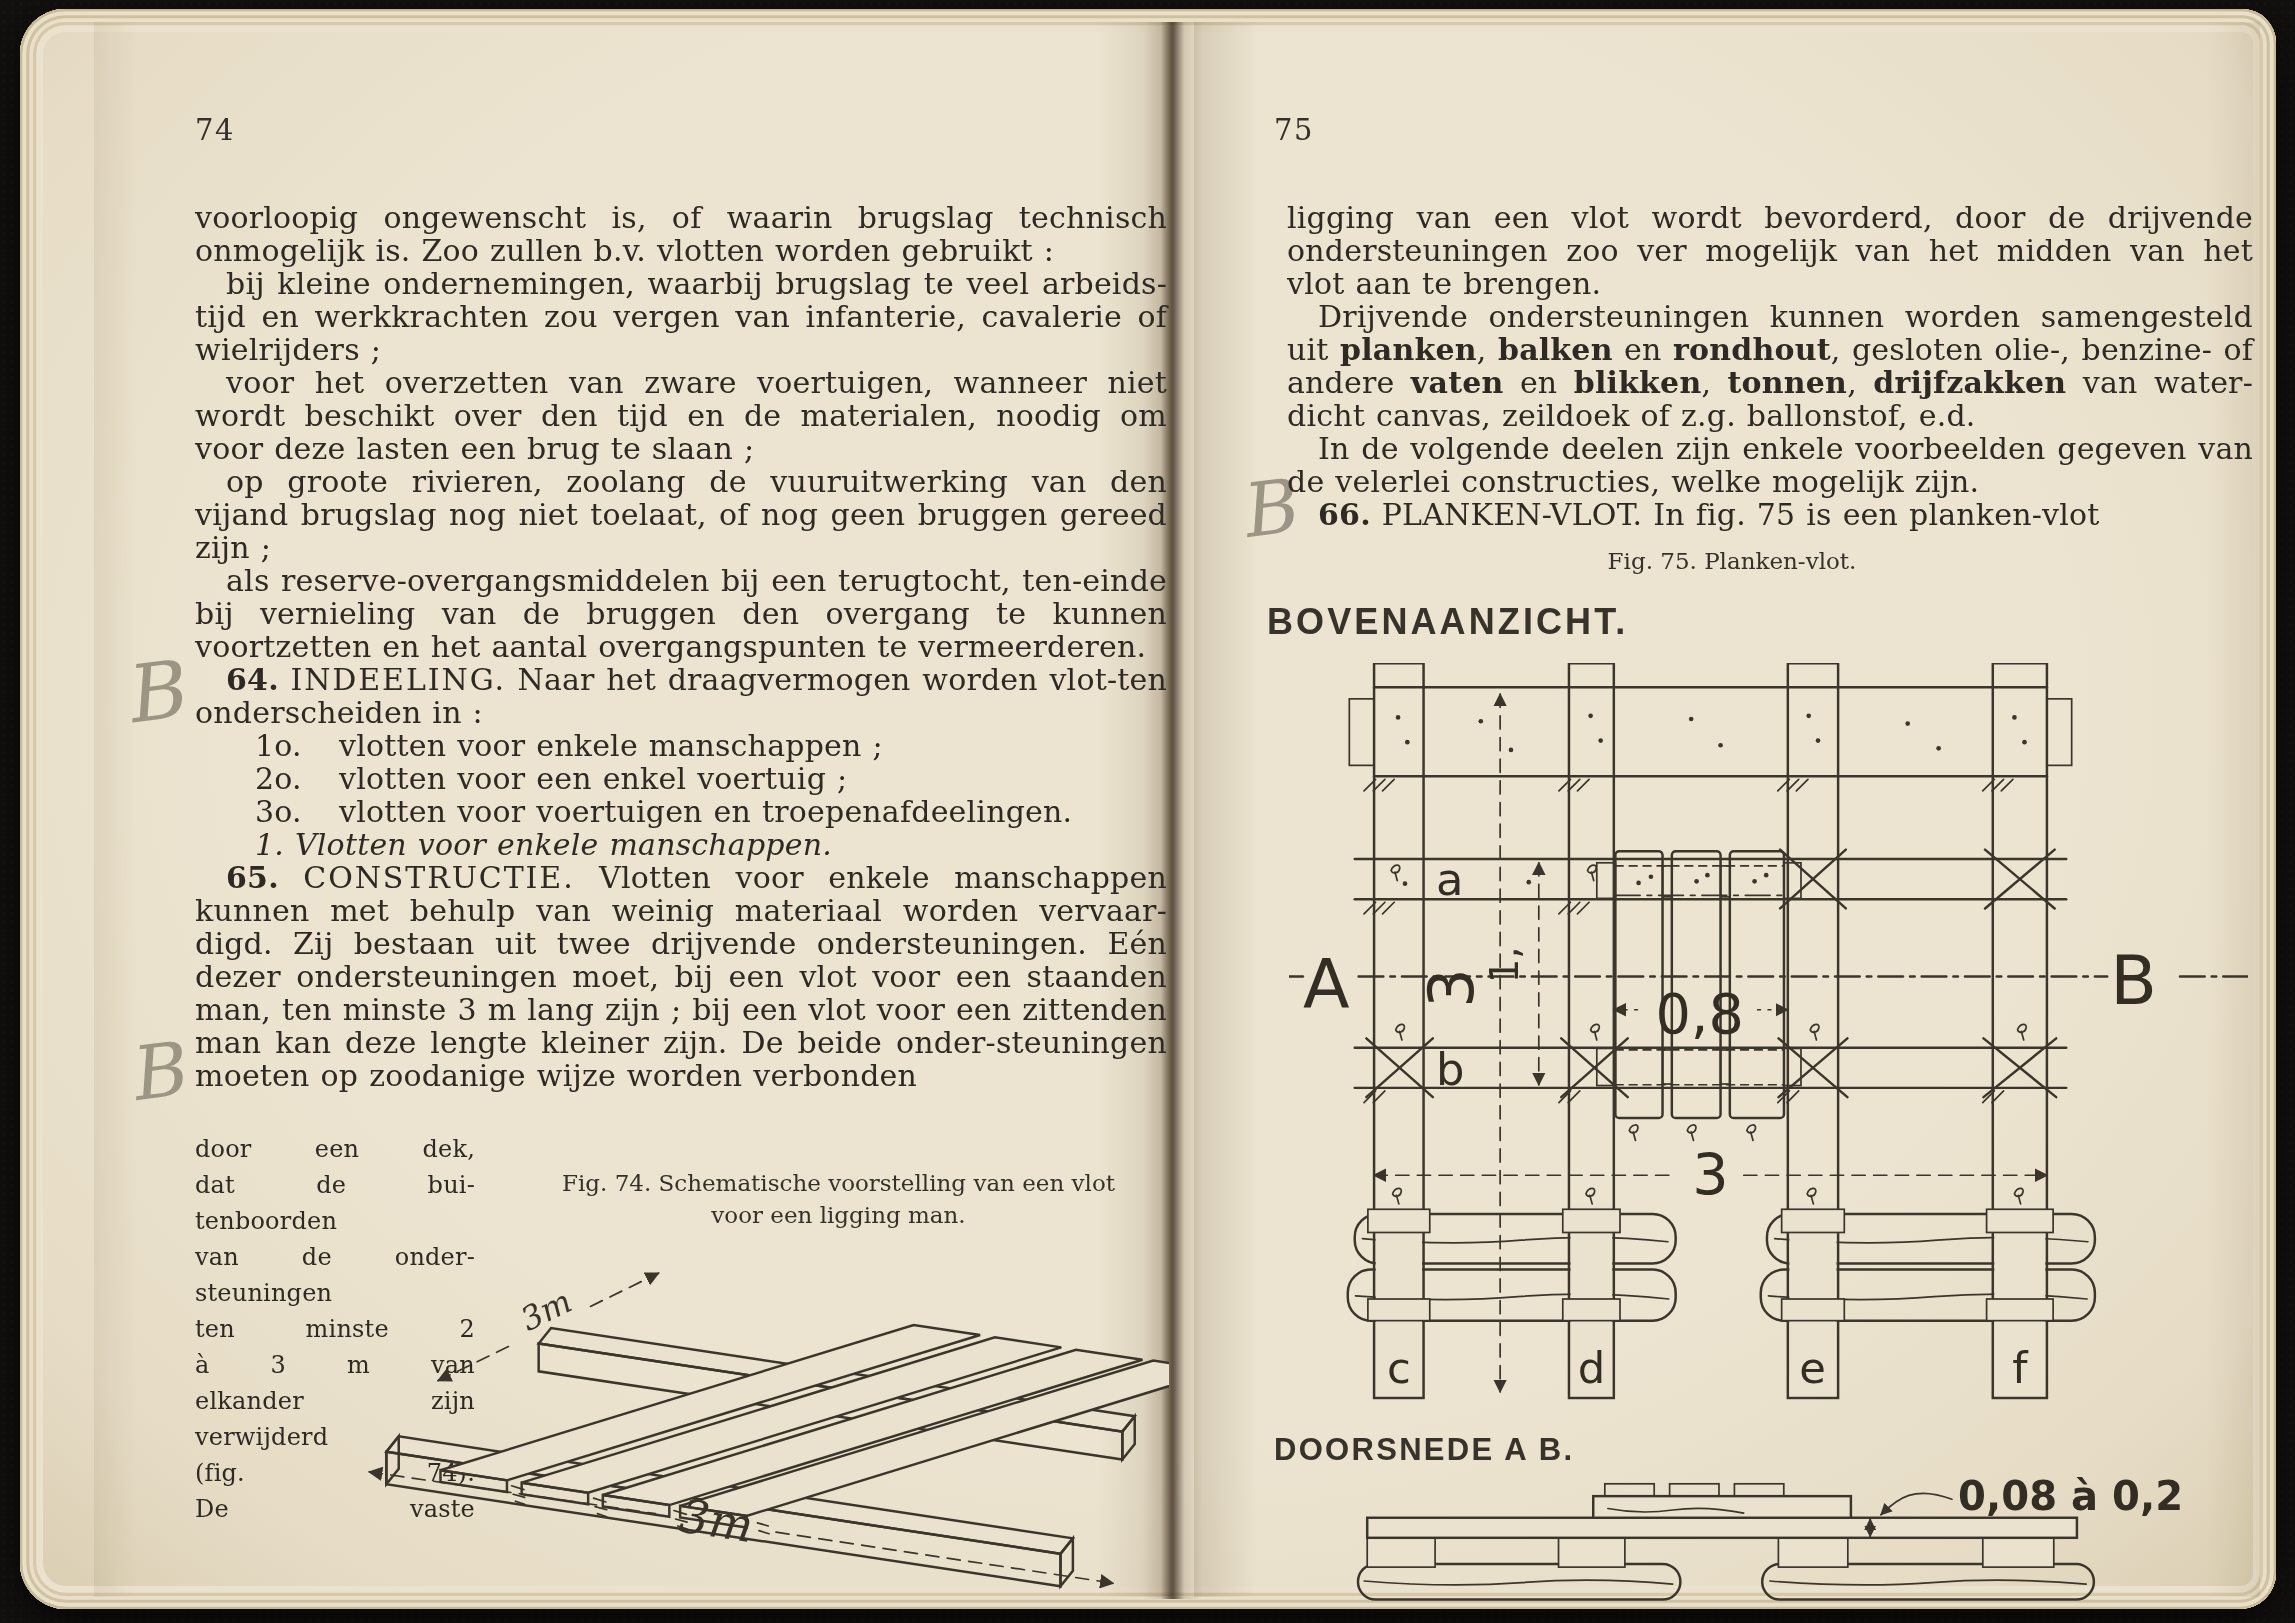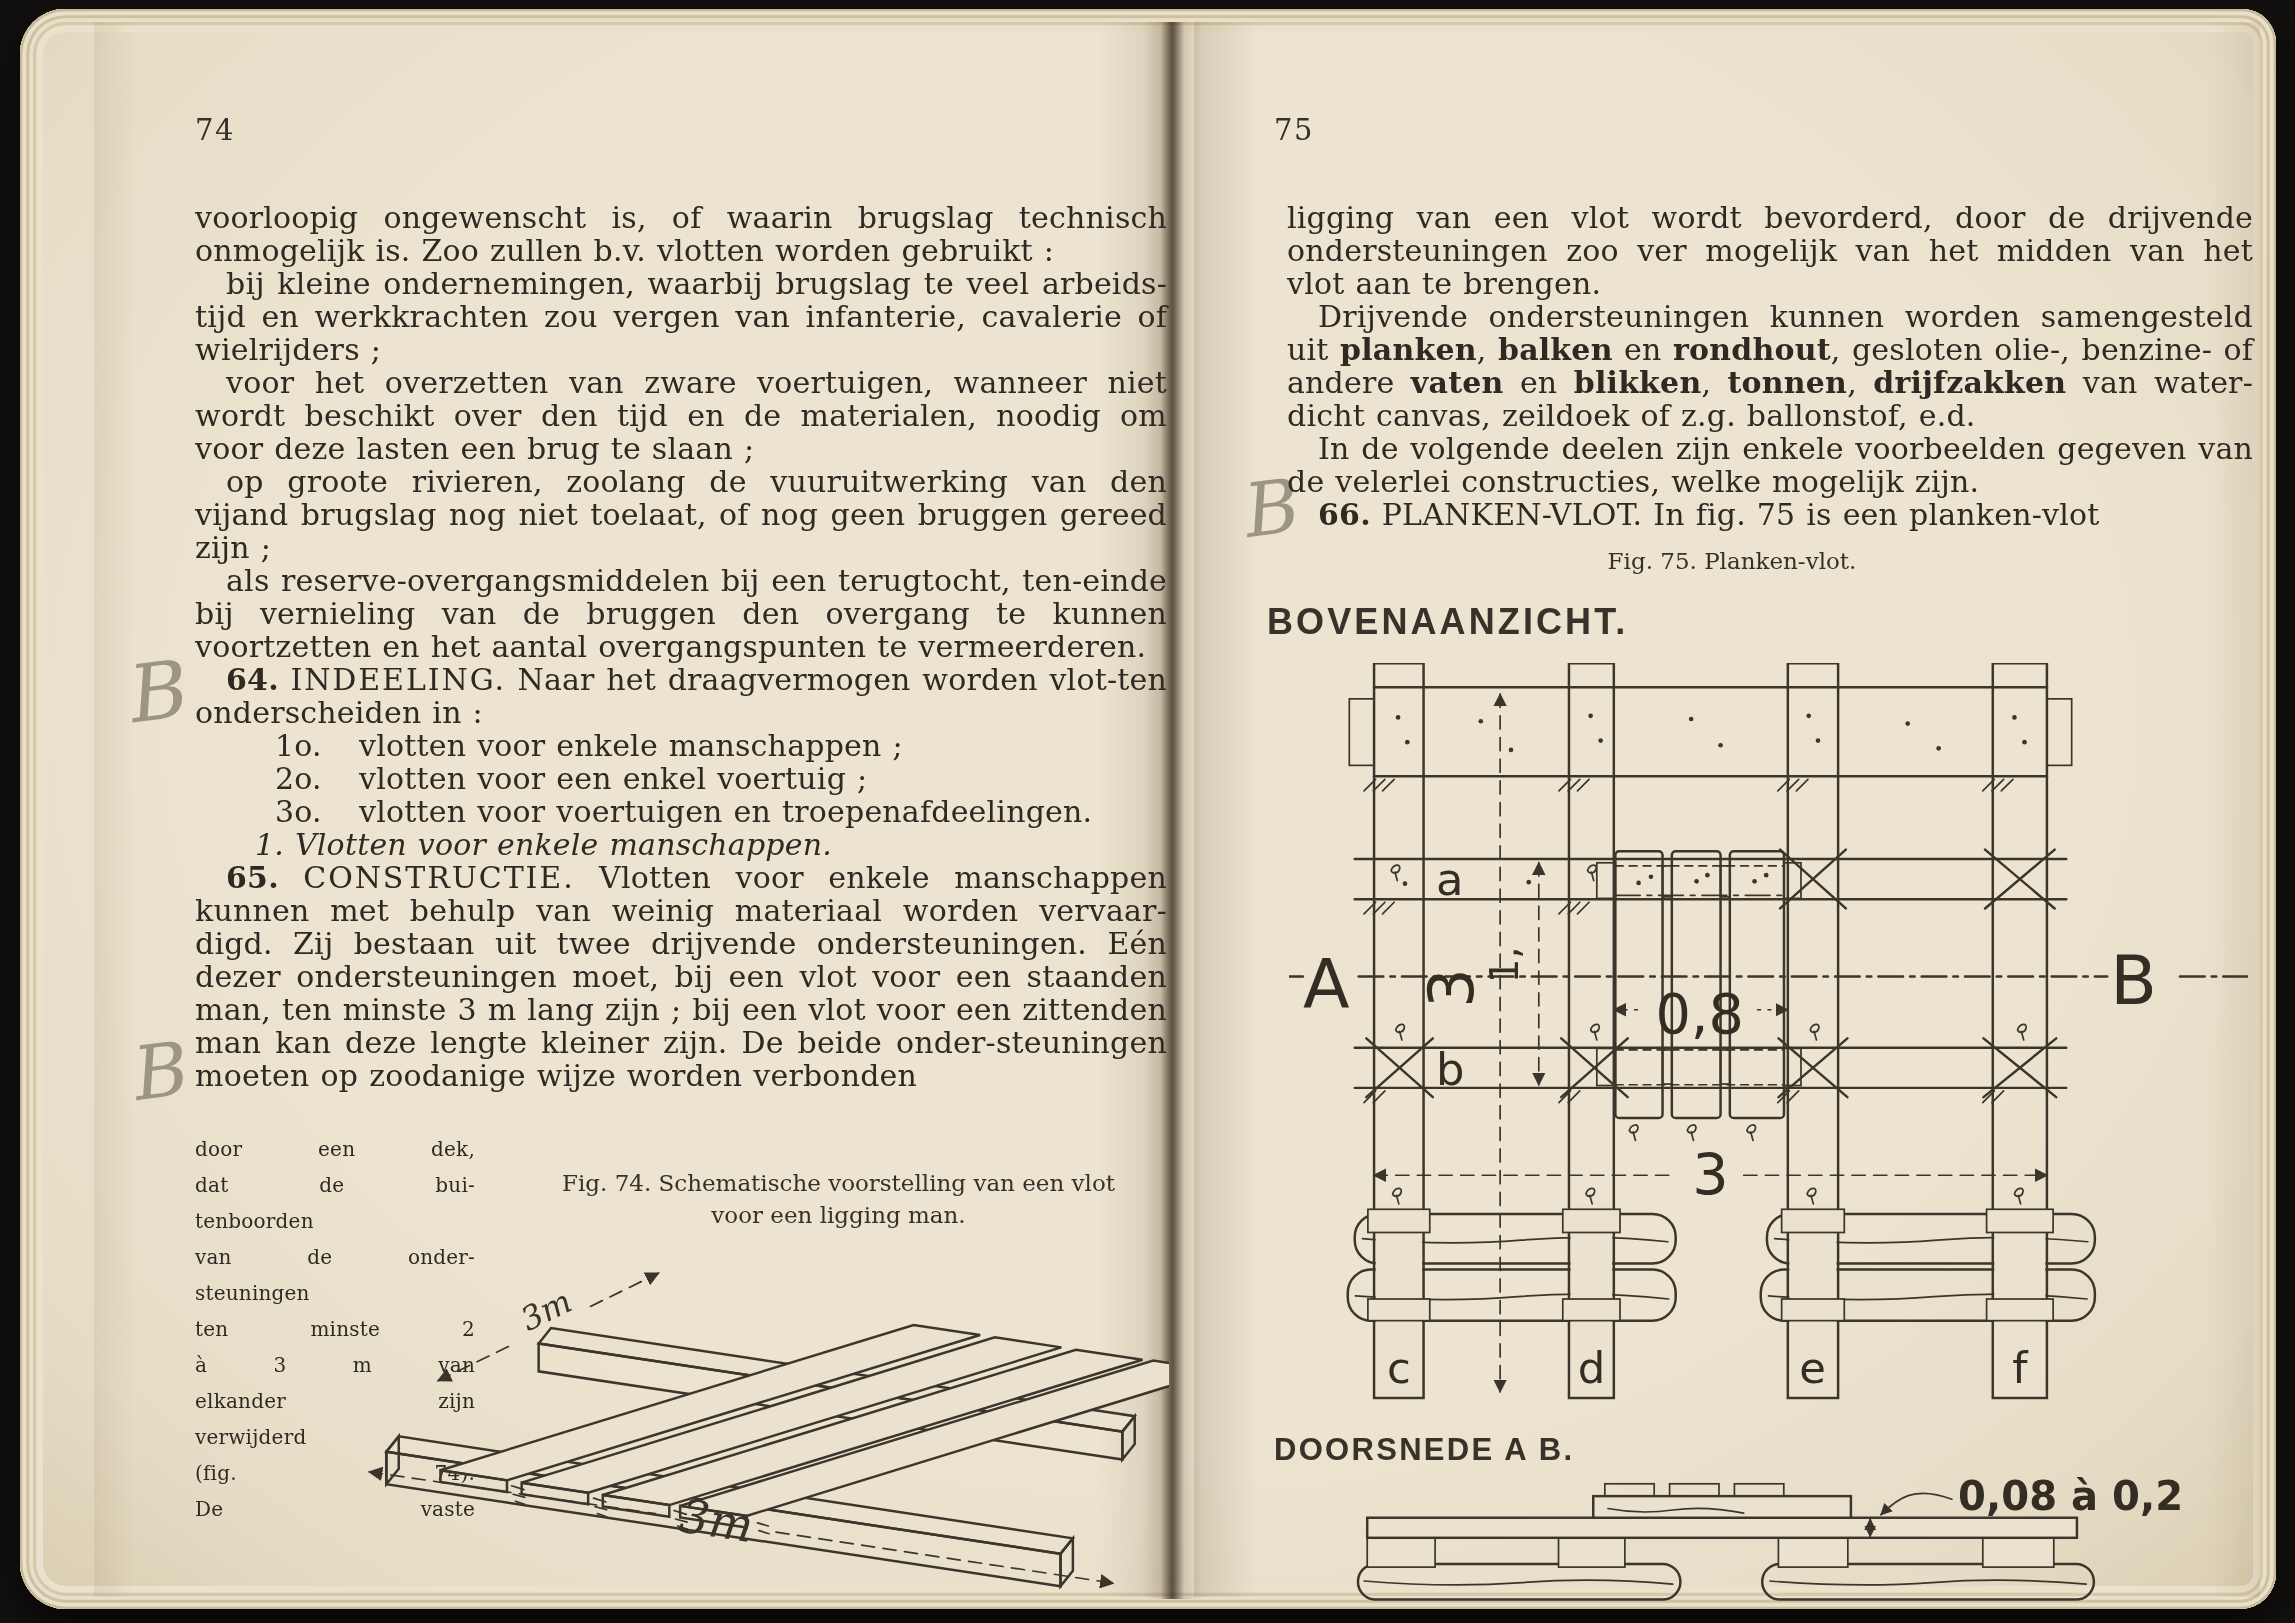--- a/index.html
+++ b/index.html
@@ -42,22 +42,22 @@
   .textcol{position:absolute;top:179px;font-size:30px;line-height:33px;color:#2e2a23;
     text-align:justify;letter-spacing:0.2px;word-spacing:1.2px;}
   .page-left .textcol{left:101px;width:972px;}
   .page-right .textcol{left:93px;width:966px;}
   .textcol p{margin:0;}
   .ind{text-indent:31px;}
   .bold{font-weight:bold;}
   .ital{font-style:italic;}
   .wide{letter-spacing:1.9px;}
   .li{padding-left:60px;text-indent:0;}
-  .li .lbl{display:inline-block;width:84px;margin-left:20px;}
-  .narrowcol{position:absolute;left:101px;top:1109px;width:280px;font-size:20px;line-height:36px;color:#2e2a23;}
+  .li .lbl{display:inline-block;width:84px;}
+  .narrowcol{position:absolute;left:101px;top:1109px;width:280px;font-size:24px;line-height:36px;color:#2e2a23;}
   .nline{text-align:justify;text-align-last:justify;letter-spacing:0.2px;}
   .caption{position:absolute;color:#35302a;text-align:center;font-size:23px;line-height:32px;}
   .cap74{left:381px;top:1145px;width:727px;}
   .cap75{left:93px;top:523px;width:890px;}
   .figlabel{position:absolute;text-align:left;color:#37322a;font-family:"Liberation Sans", sans-serif;font-weight:bold;}
   .boven{left:73px;top:579px;width:851px;font-size:36px;letter-spacing:3.1px;}
   .doorsnede{left:80px;top:1410px;width:851px;font-size:31px;letter-spacing:2.3px;}
   .fig{position:absolute;}
   .fig74{left:255px;top:1204px;}
   .fig75top{left:95px;top:641px;}

